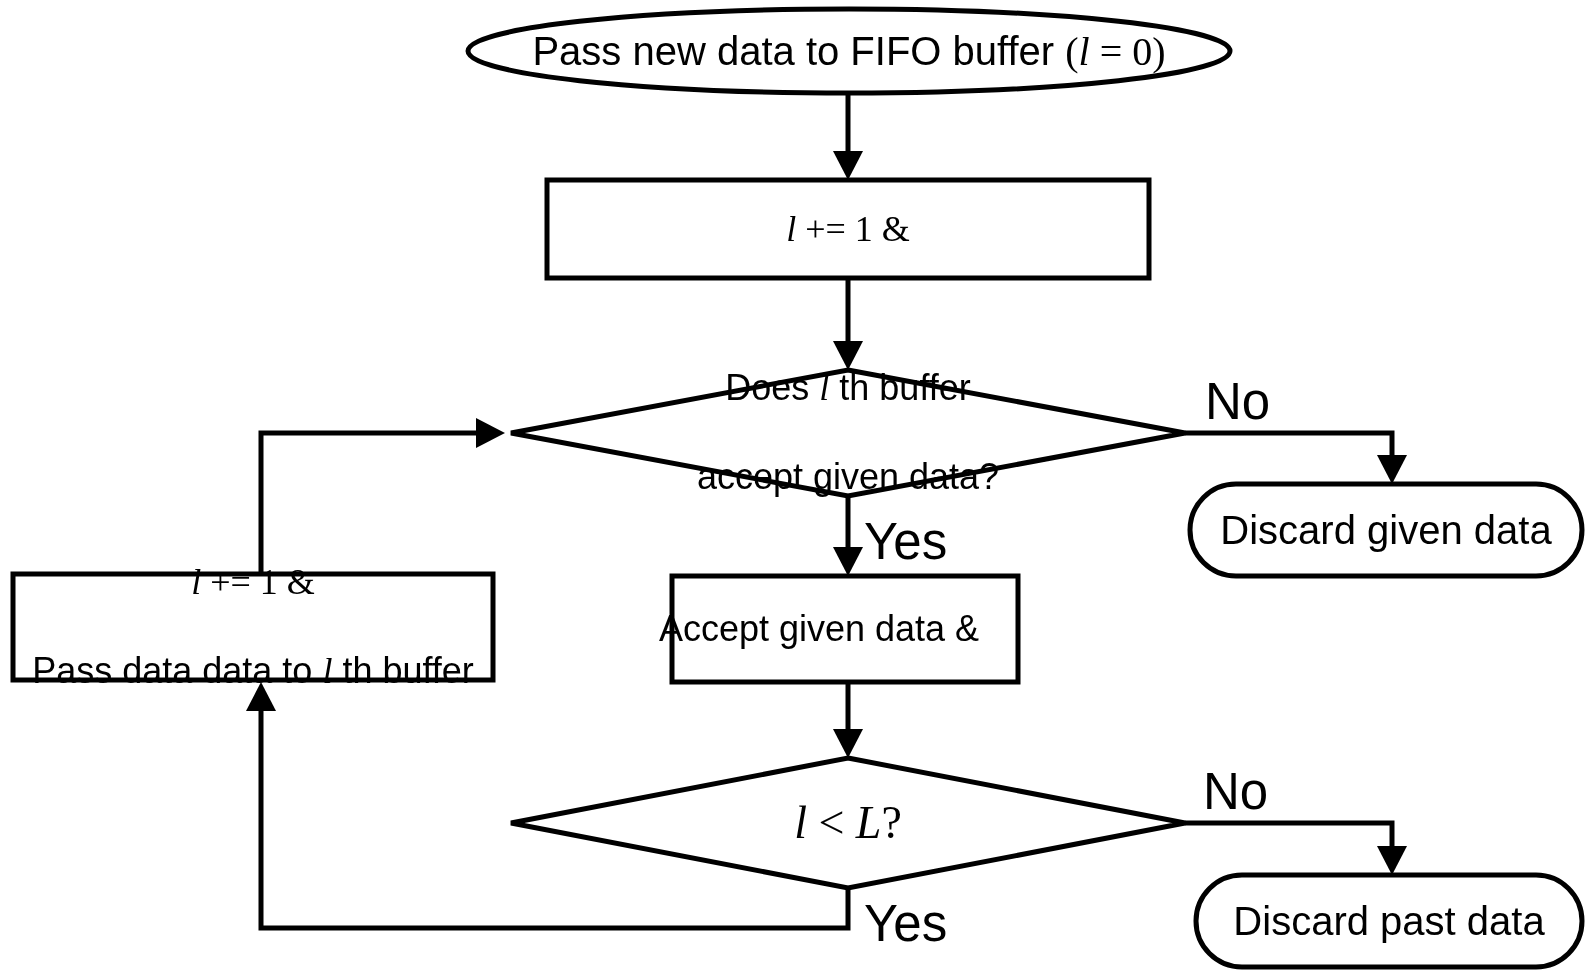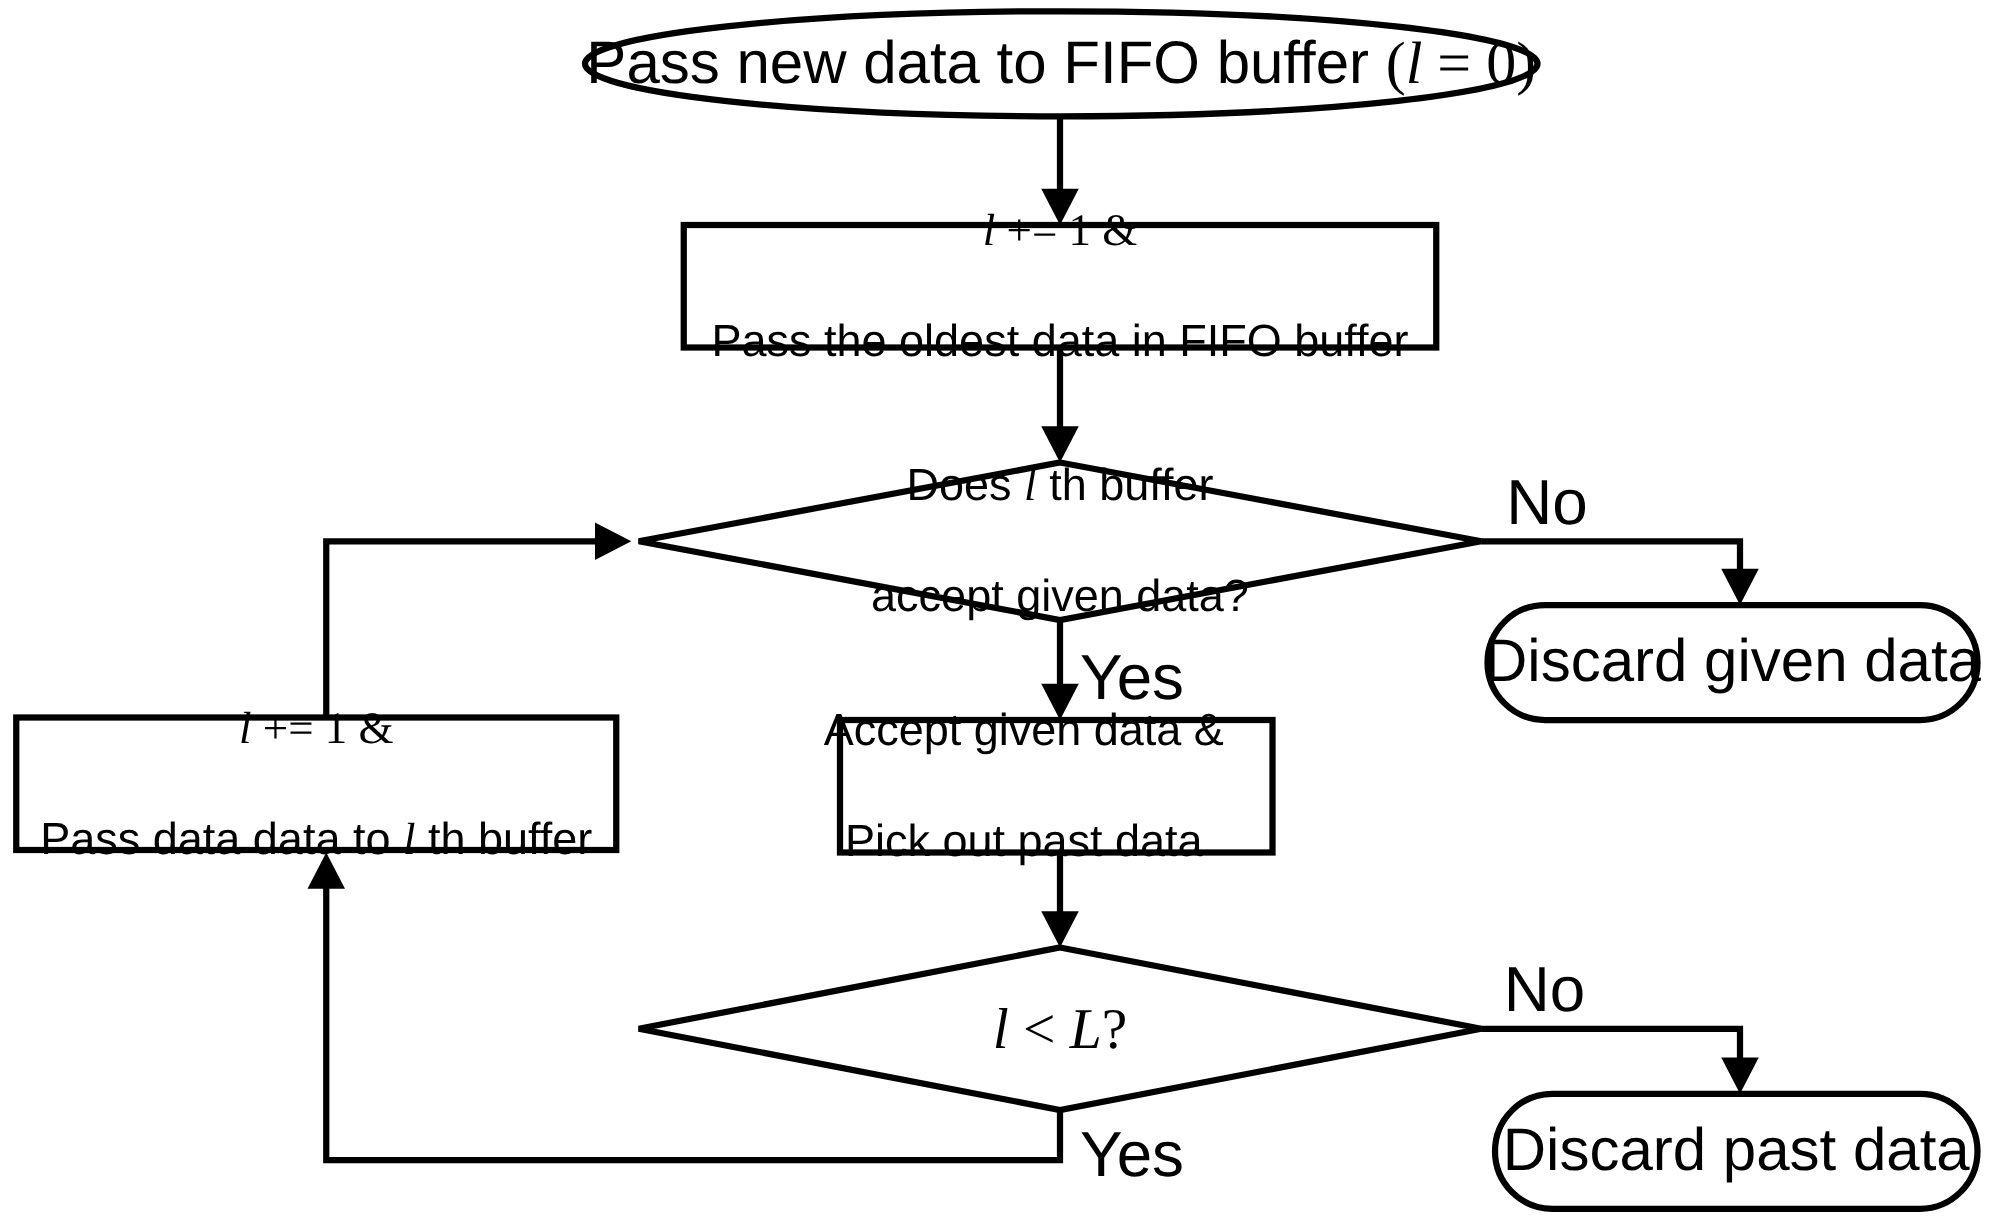--- a/index.html
+++ b/index.html
@@ -24,21 +24,21 @@
   }
   .edge-lbl{
     position:absolute;
     font-size:51px;
     line-height:1.1;
     white-space:nowrap;
   }
   .seg-t{font-family:"Liberation Sans",sans-serif;}
   .seg-m{font-family:"Liberation Serif",serif;}
   .seg-mi{font-family:"Liberation Serif",serif;font-style:italic;}
-  .fs-terminator{font-size:48px;}
+  .fs-terminator{font-size:40px;}
   .fs-node{font-size:36px;gap:42px;}
   .fs-math{font-size:46px;}
 </style>
 </head>
 <body>
 
 <div class="stage">
 
   <svg width="1594" height="973" viewBox="0 0 1594 973">
 
@@ -75,35 +75,33 @@
       <polygon points="505,433 476,418 476,448"></polygon>
     </g>
   </svg>
 
   <div class="lbl fs-terminator" style="left:470px;top:12px;width:758px;height:78px;">
     <div><span class="seg-t">Pass new data to FIFO buffer </span><span class="seg-m">(</span><span class="seg-mi">l</span><span class="seg-m"> = 0)</span></div>
   </div>
 
   <div class="lbl fs-node" style="left:551px;top:181px;width:594px;height:96px;">
     <div><span class="seg-mi">l</span><span class="seg-m"> += 1 &amp;</span></div>
-    <div>Pass the oldest data in FIFO buffer</div>
   </div>
 
   <div class="lbl fs-node" style="left:598px;top:383px;width:500px;height:100px;">
     <div><span class="seg-t">Does </span><span class="seg-mi">l</span><span class="seg-t"> th buffer</span></div>
     <div>accept given data?</div>
   </div>
 
   <div class="lbl fs-terminator" style="left:1192px;top:486px;width:388px;height:88px;">
     <div>Discard given data</div>
   </div>
 
   <div class="lbl fs-node" style="left:674px;top:578px;width:290px;height:102px;">
     <div>Accept given data &amp;</div>
-    <div>Pick out past data</div>
   </div>
 
   <div class="lbl fs-node" style="left:15px;top:576px;width:476px;height:102px;">
     <div><span class="seg-mi">l</span><span class="seg-m"> += 1 &amp;</span></div>
     <div><span class="seg-t">Pass data data to </span><span class="seg-mi">l</span><span class="seg-t"> th buffer</span></div>
   </div>
 
   <div class="lbl fs-math" style="left:598px;top:791px;width:500px;height:64px;">
     <div><span class="seg-mi">l</span><span class="seg-m"> &lt; </span><span class="seg-mi">L</span><span class="seg-m">?</span></div>
   </div>

